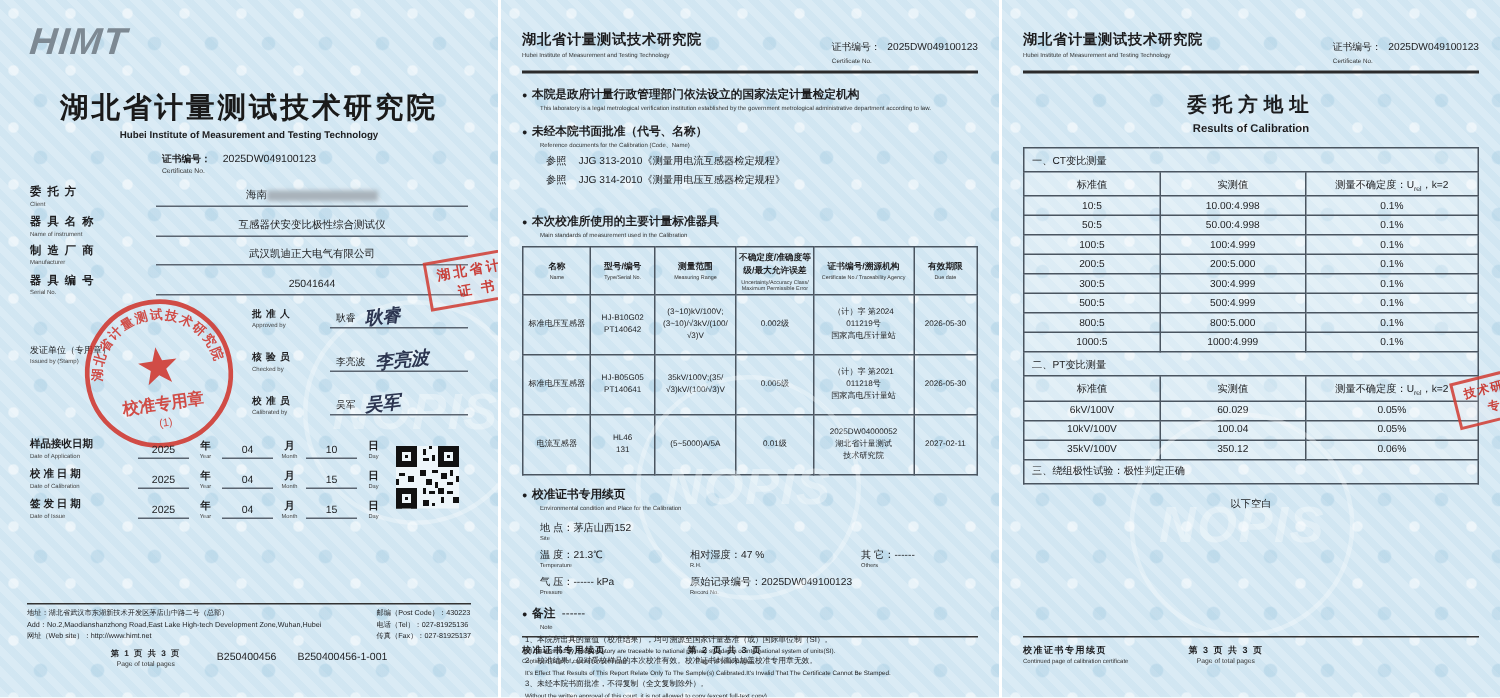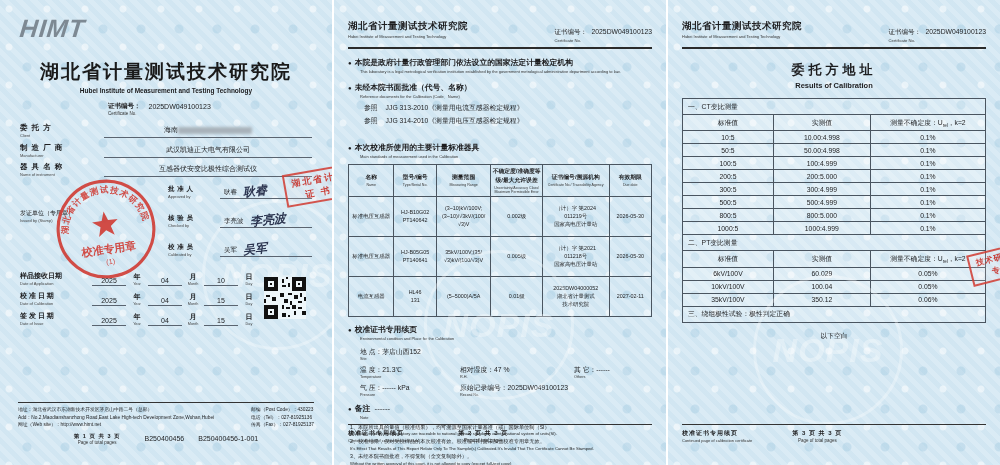--- a/index.html
+++ b/index.html
@@ -136,31 +136,38 @@
   <div class="fields">
     <div class="frow">
       <span class="flabel">
           <b>委  托  方</b>
           <i>Client</i>
         </span>
       <span class="fval"><span>海南</span><span class="redact" style="width:74px"></span></span>
     </div>
     <div class="frow">
       <span class="flabel">
+          <b>器 具 名 称</b>
+          <i>Name of instrument</i>
+        </span>
+      <span class="fval">互感器伏安变比极性综合测试仪</span>
+    </div>
+    <div class="frow">
+      <span class="flabel">
           <b>制 造 厂 商</b>
           <i>Manufacturer</i>
         </span>
       <span class="fval">武汉凯迪正大电气有限公司</span>
     </div>
     <div class="frow">
       <span class="flabel">
-          <b>器 具 名 称</b>
-          <i>Name of instrument</i>
-        </span>
-      <span class="fval">互感器伏安变比极性综合测试仪</span>
+          <b>器 具 编 号</b>
+          <i>Serial No.</i>
+        </span>
+      <span class="fval">25041644</span>
     </div>
   </div>
 
   <div class="sigzone">
     <span class="issued">
       <span>发证单位（专用章）</span><i>Issued by (Stamp)</i>
     </span>
     <div class="seal">
       <svg viewBox="0 0 100 100" width="104" height="104">
         <defs>

